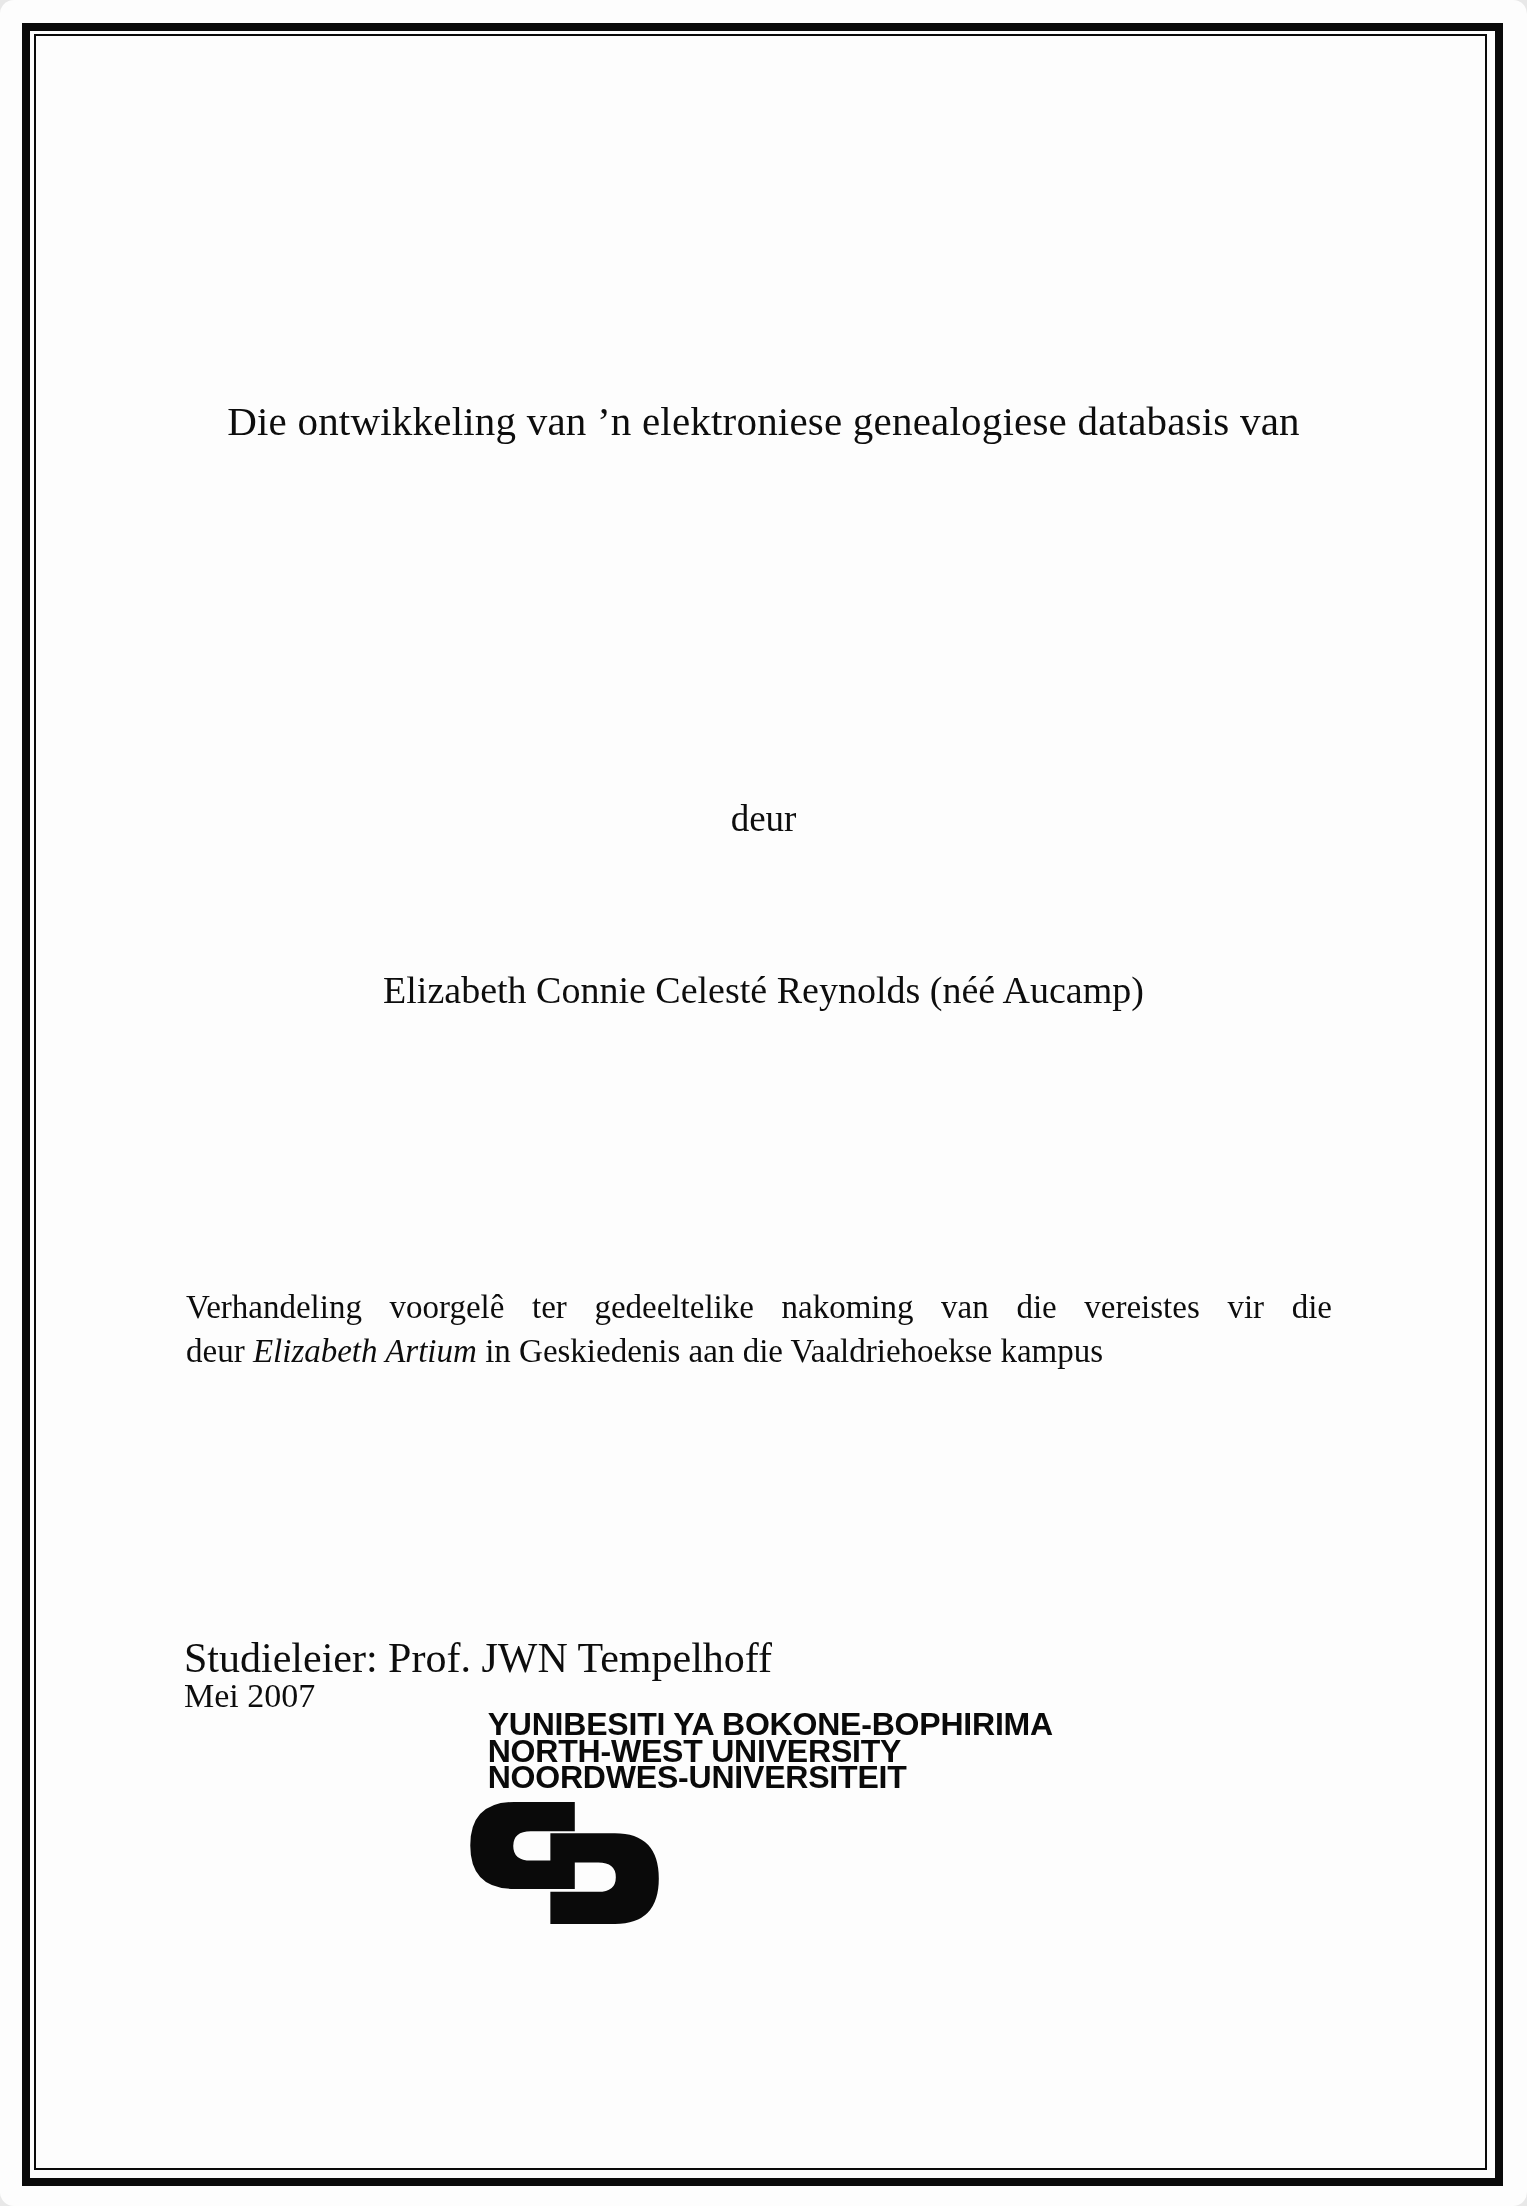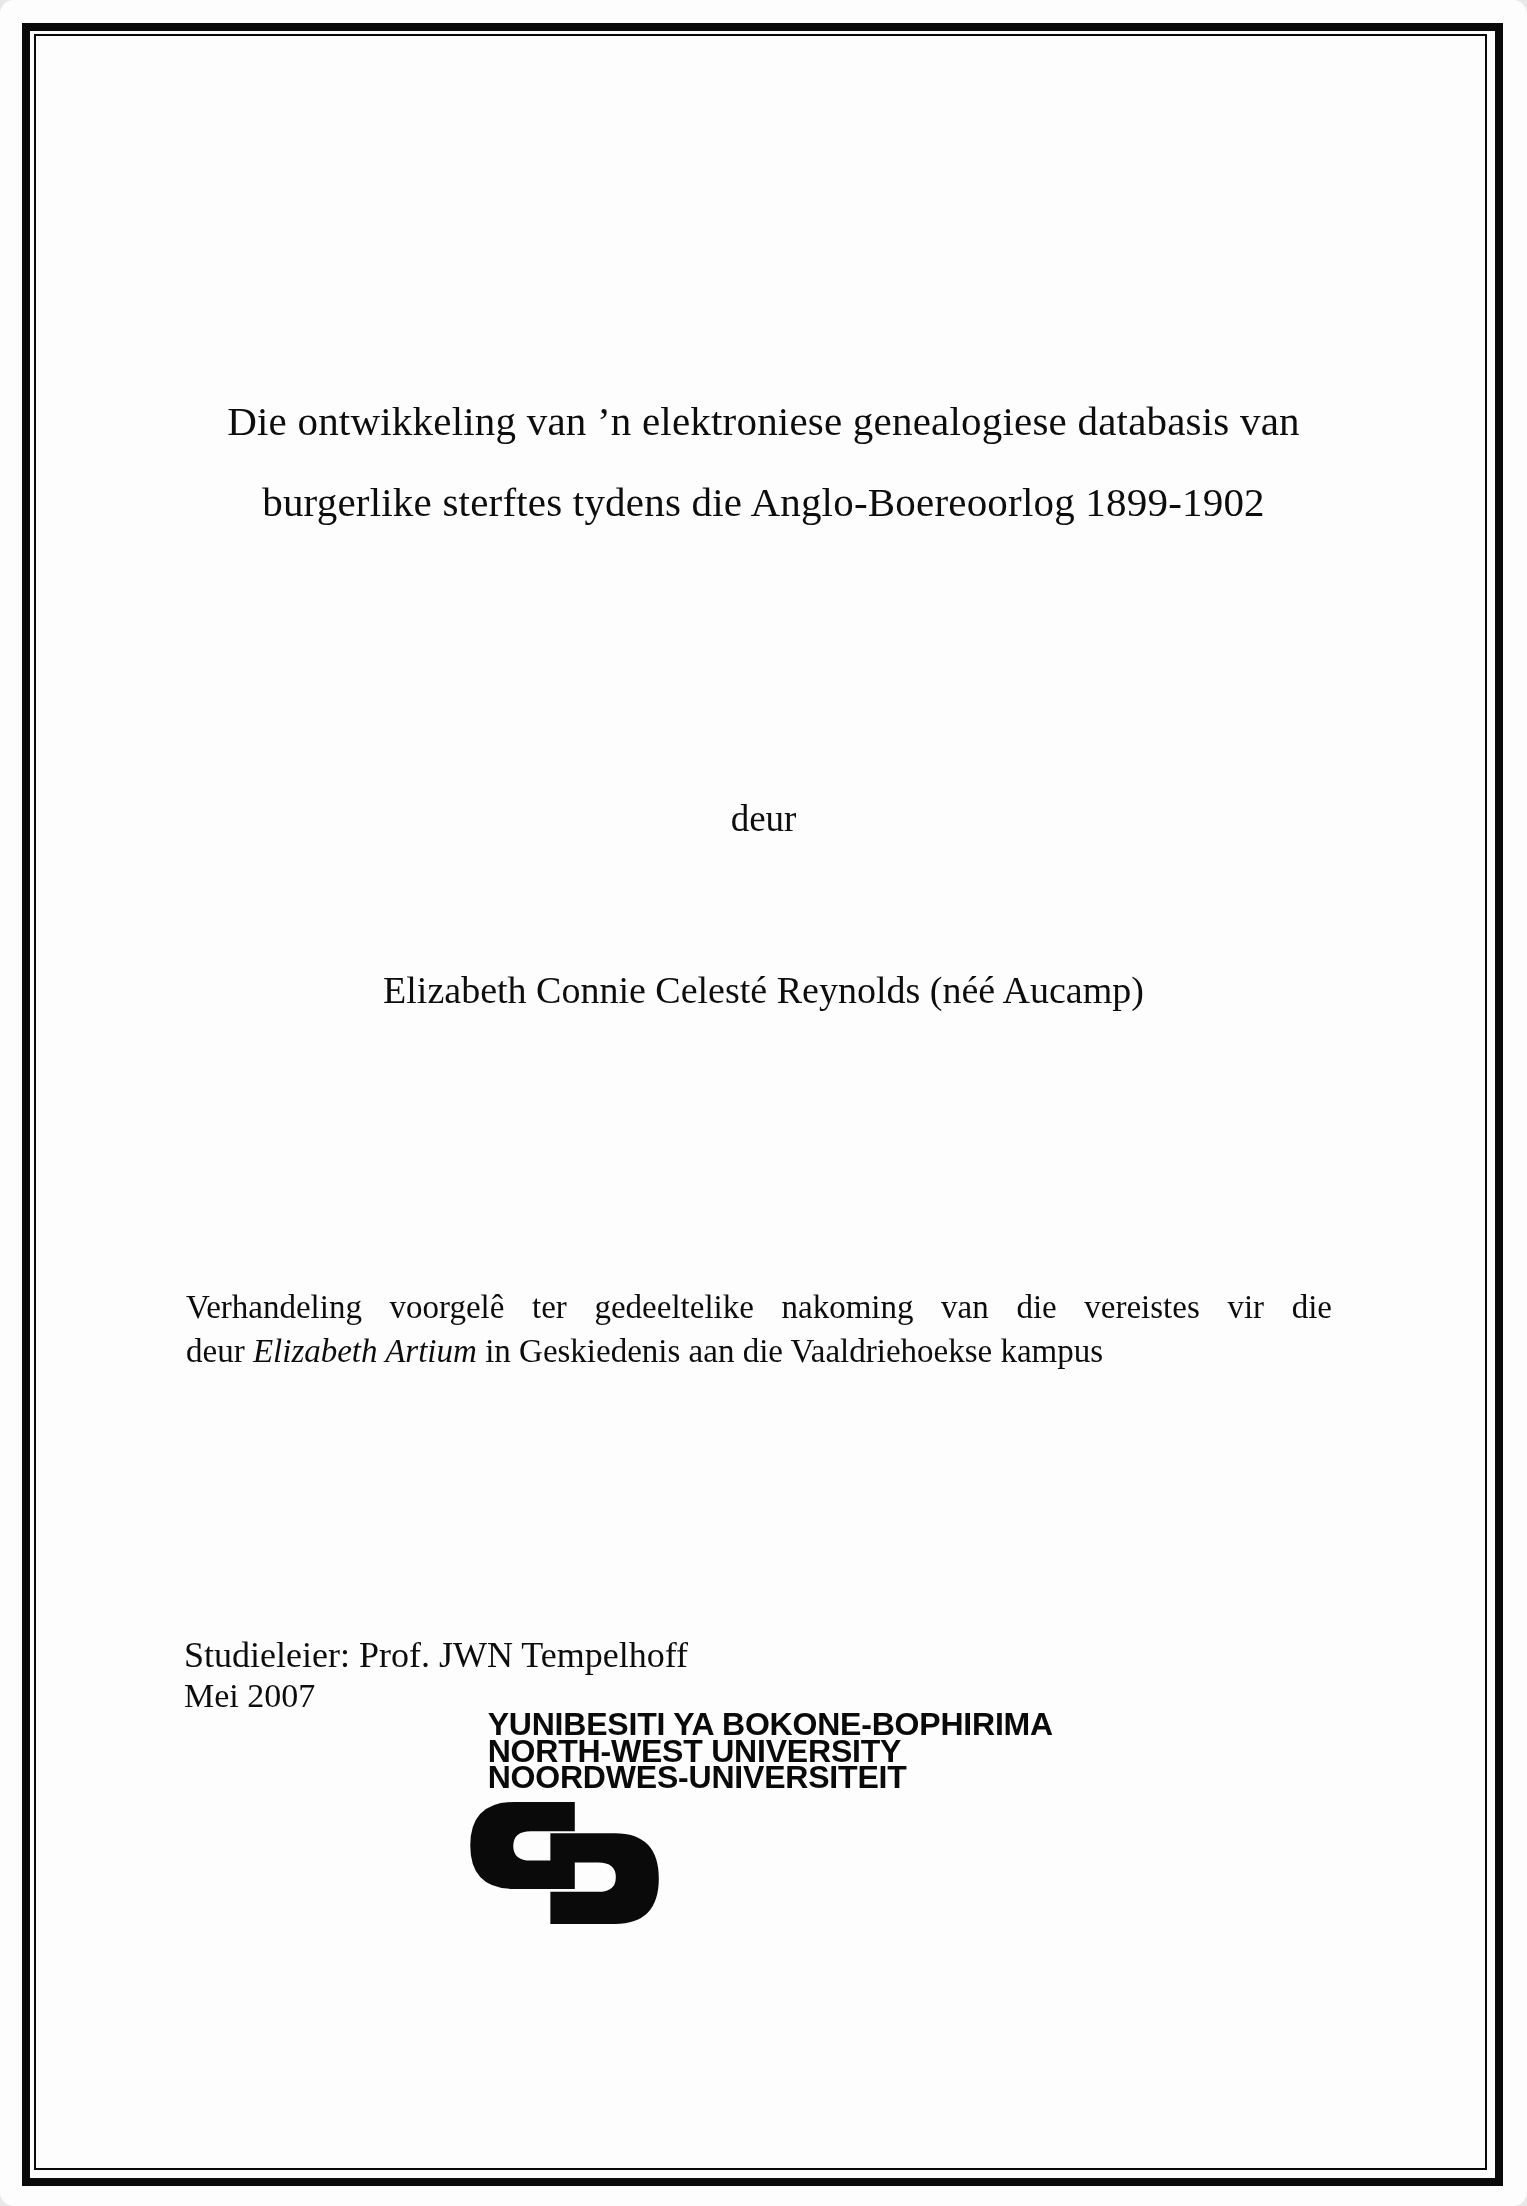--- a/index.html
+++ b/index.html
@@ -30,42 +30,41 @@
   .t1{top:397px;}
   .t2{top:478px;}
   .byline{top:797px;font-size:37px;}
   .author{top:968px;font-size:38px;}
   .statement{
     position:absolute;left:186px;top:1285px;width:1146px;
     font-size:33px;line-height:44px;
   }
   .st-justify{text-align:justify;text-align-last:justify;}
   .statement em{font-style:italic;}
-  .supervisor{position:absolute;left:184px;top:1634px;font-size:36px;white-space:nowrap;}
+  .supervisor{position:absolute;left:184px;top:1634px;font-size:42px;white-space:nowrap;}
   .dateline{position:absolute;left:184px;top:1677px;font-size:34px;white-space:nowrap;}
   .logo-mark{position:absolute;left:468px;top:1799px;}
   .logo-text{
     position:absolute;top:1711px;right:474px;
     text-align:left;
     font-family:"Liberation Sans","DejaVu Sans",sans-serif;
     font-weight:bold;font-size:32px;line-height:26.5px;
     letter-spacing:-0.2px;color:#0a0a0a;white-space:nowrap;
   }
 </style>
 </head>
 <body>
 
 <div class="page">
 
   <div class="border-outer"></div>
   <div class="border-inner"></div>
 
   <div class="centerline title-line t1">Die ontwikkeling van ’n elektroniese genealogiese databasis van</div>
 
-  <div class="centerline title-line t2">burgerlike sterftes tydens die Anglo-Boereoorlog 1899-1902</div>
 
   <div class="centerline byline">deur</div>
 
   <div class="centerline author">Elizabeth Connie Celesté Reynolds (néé Aucamp)</div>
 
   <div class="statement">
     <div class="st-justify">Verhandeling voorgelê ter gedeeltelike nakoming van die vereistes vir die</div>
     <div>
       <span>deur </span><em>Elizabeth Artium</em><span> in Geskiedenis aan die Vaaldriehoekse kampus</span>
     </div>

